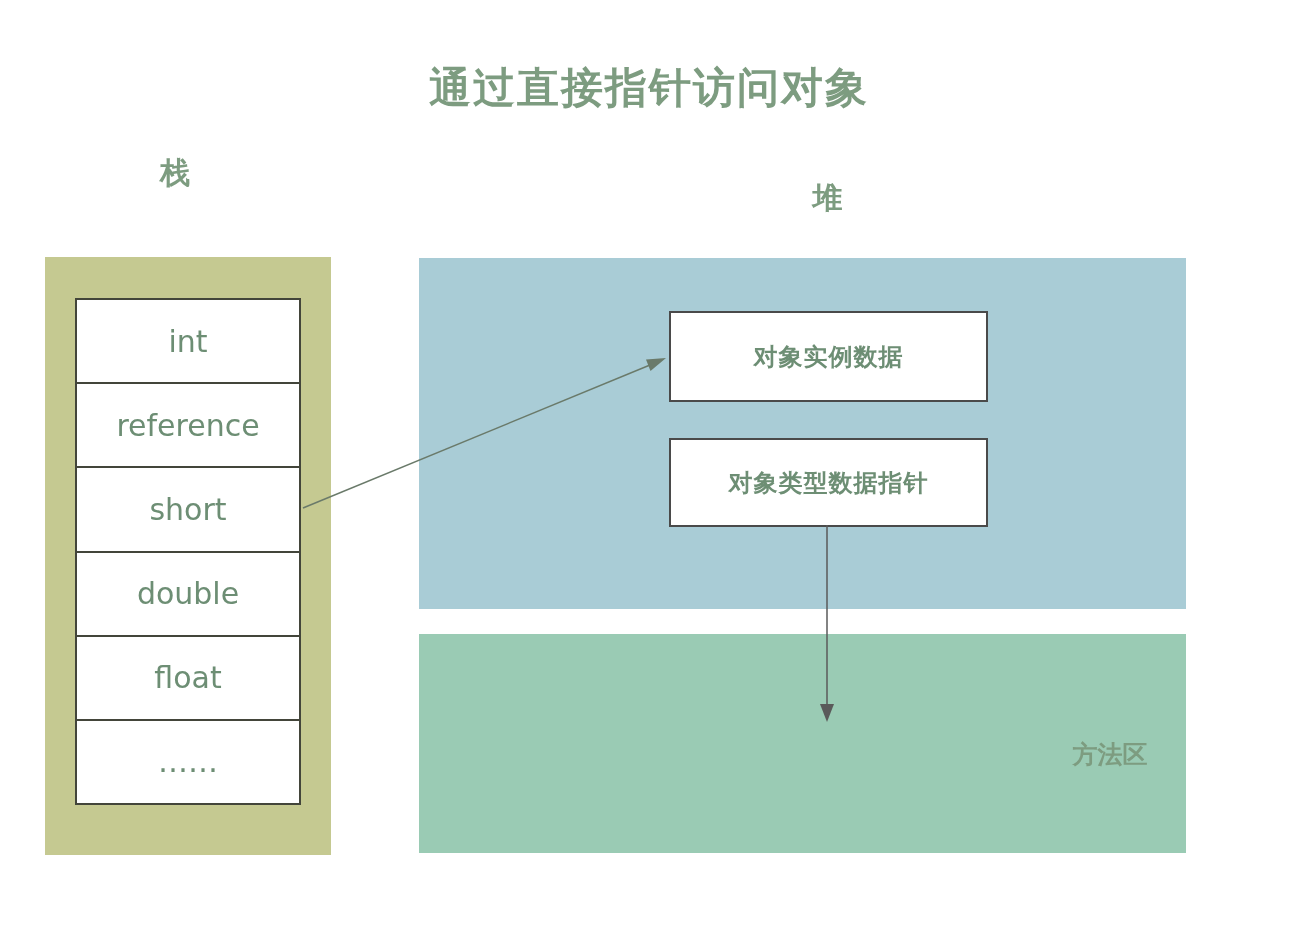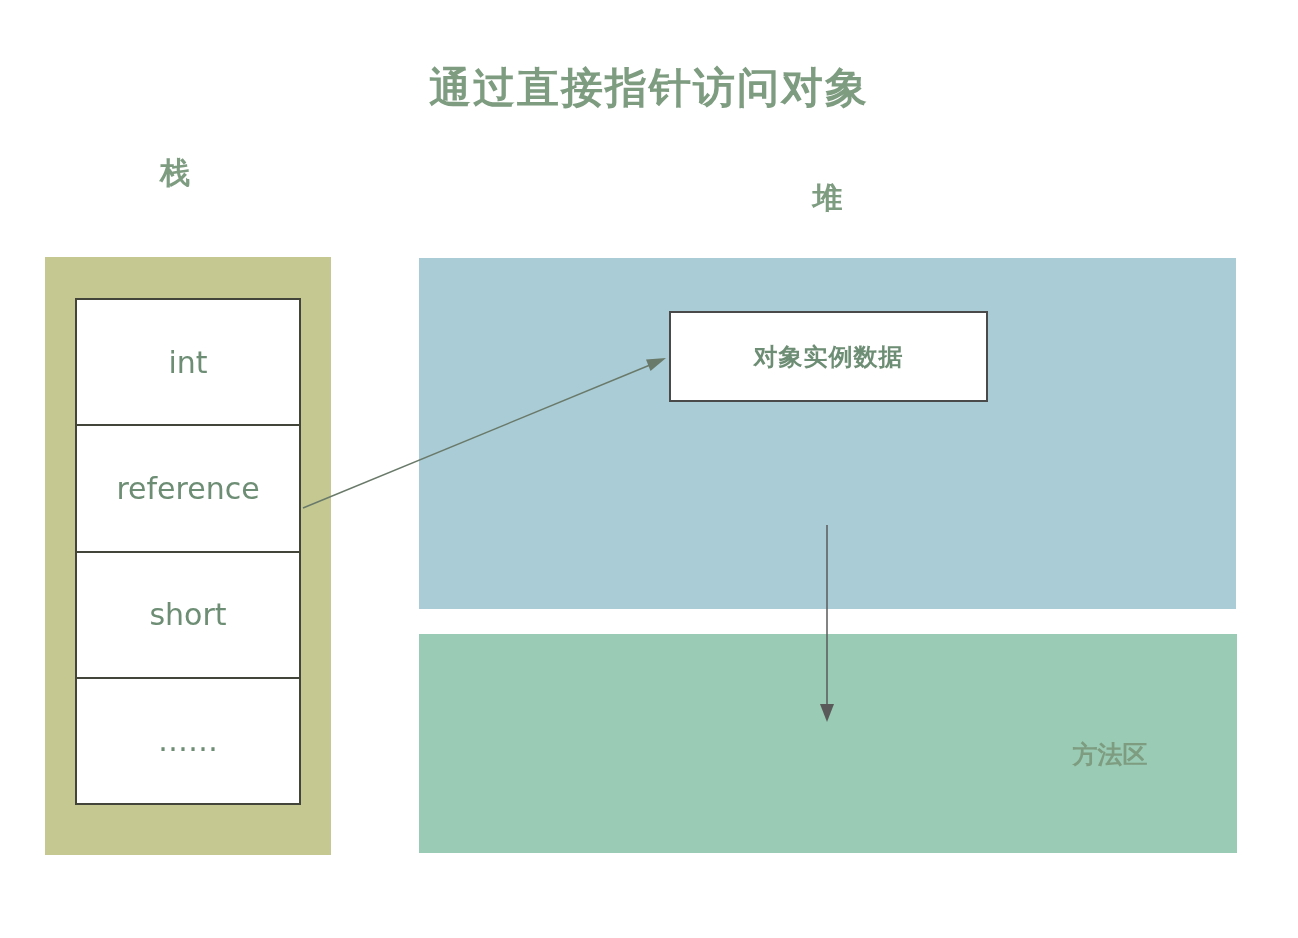--- a/index.html
+++ b/index.html
@@ -1,18 +1,18 @@
 <!DOCTYPE html>
 <html><head>
 <meta charset="utf-8">
 <style>
   html,body{margin:0;padding:0;background:#ffffff;}
   .canvas{
     position:relative;
-    width:1298px;height:938px;
+    width:1186px;height:938px;
     background:#ffffff;
     font-family:"DejaVu Sans","Liberation Sans",sans-serif;
     overflow:hidden;
   }
   .abs{position:absolute;}
   .page-title{
     left:0;top:60px;width:1298px;
     text-align:center;
     font-size:42px;font-weight:bold;
     color:#7d9c80;
@@ -83,28 +83,31 @@
     <div>栈</div>
   </div>
 
   <div class="abs region-label heap-label">堆</div>
 
   <div class="abs stack-region">
     <div class="slot-table">
       <div class="slot-row">int</div>
       <div class="slot-row">reference</div>
       <div class="slot-row">short</div>
+      <div class="slot-row">double</div>
+      <div class="slot-row">float</div>
       <div class="slot-row">……</div>
     </div>
   </div>
 
   <div class="abs heap-region"></div>
   <div class="abs method-region"></div>
 
   <div class="node-box box-instance">对象实例数据</div>
+  <div class="node-box box-typeptr">对象类型数据指针</div>
 
   <div class="abs region-label method-label">方法区</div>
 
   <svg class="abs arrow-layer" width="1298" height="938" viewBox="0 0 1298 938" xmlns="http://www.w3.org/2000/svg">
     <g>
       <line x1="303" y1="508" x2="650" y2="365" stroke="#6a7a6a" stroke-width="1.5"></line>
       <polygon points="666,358 650.5,371 646,359.5" fill="#6a7a6a"></polygon>
     </g>
     <g>
       <line x1="827" y1="525" x2="827" y2="706" stroke="#5a5a5a" stroke-width="1.5"></line>

